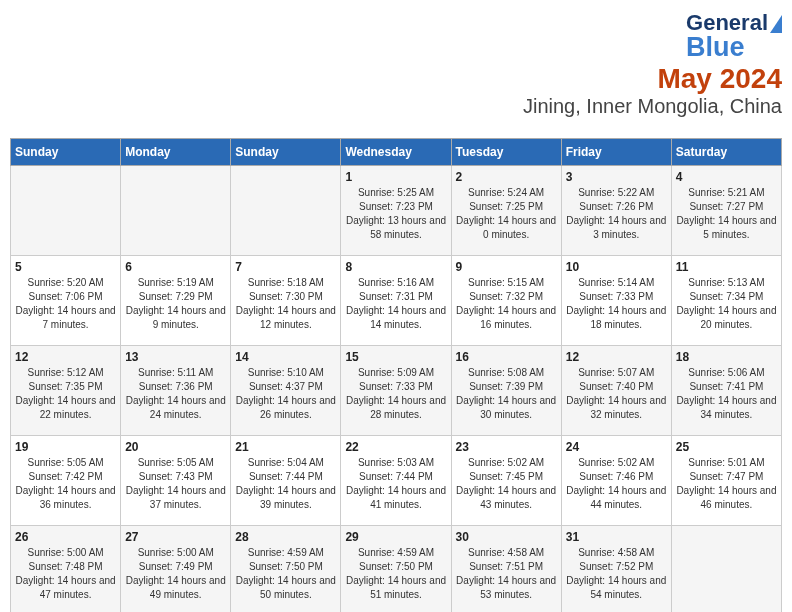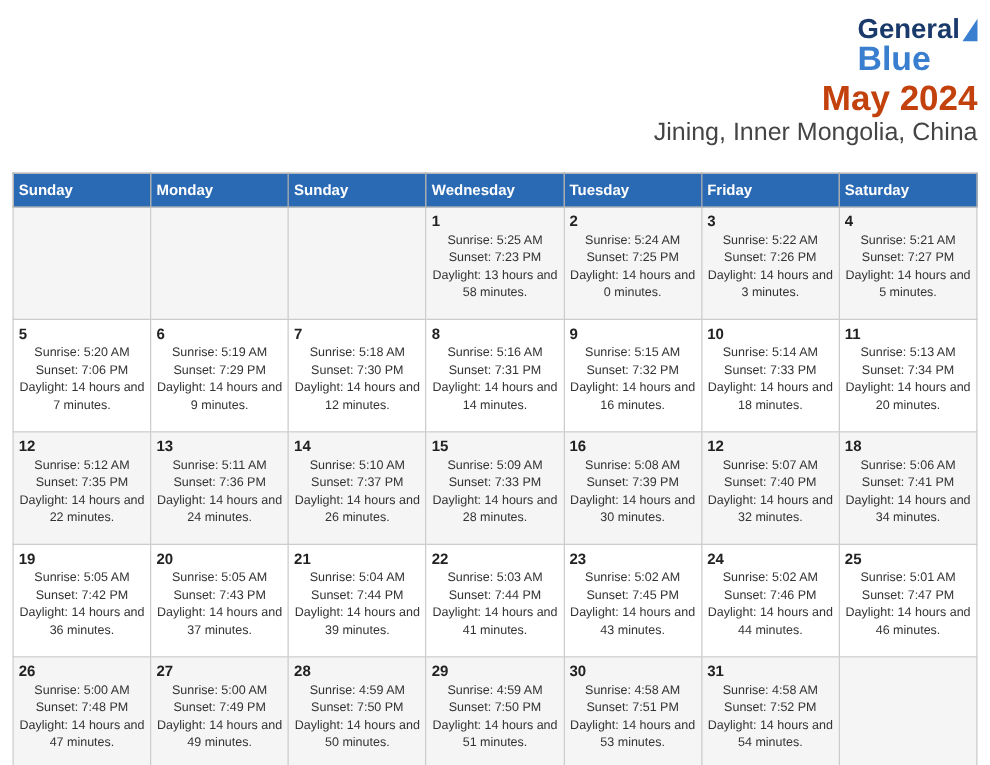--- a/index.html
+++ b/index.html
@@ -204,21 +204,21 @@
         </td>
         <td>
           <span class="day-num">13</span>
           <div class="day-info">Sunrise: 5:11 AM
 Sunset: 7:36 PM
 Daylight: 14 hours and 24 minutes.</div>
         </td>
         <td>
           <span class="day-num">14</span>
           <div class="day-info">Sunrise: 5:10 AM
-Sunset: 7:37 PM
+Sunset: 4:37 PM
 Daylight: 14 hours and 26 minutes.</div>
         </td>
         <td>
           <span class="day-num">15</span>
           <div class="day-info">Sunrise: 5:09 AM
 Sunset: 7:33 PM
 Daylight: 14 hours and 28 minutes.</div>
         </td>
         <td>
           <span class="day-num">16</span>

